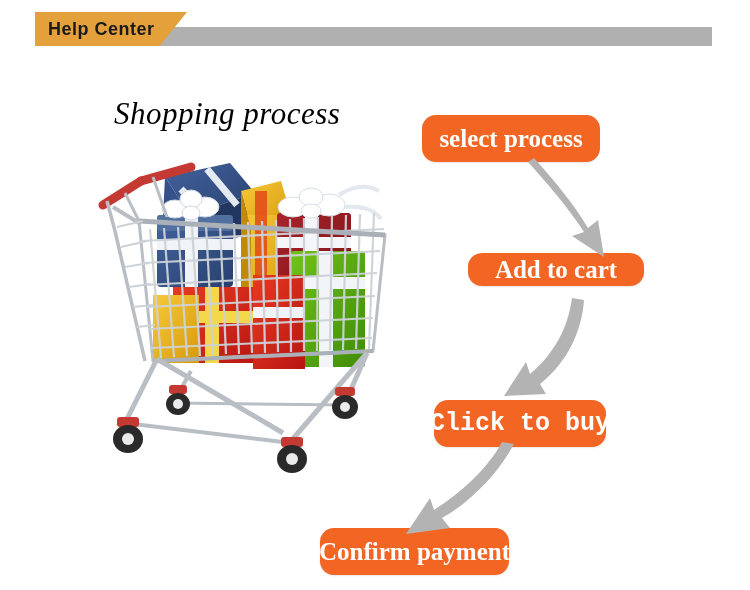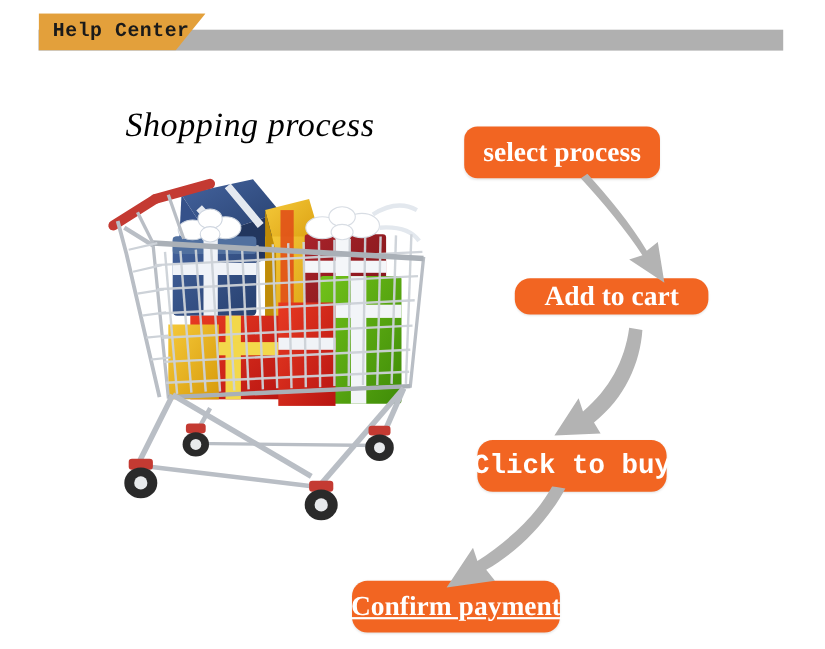--- a/index.html
+++ b/index.html
@@ -40,21 +40,21 @@
     clip-path: polygon(0 0, 100% 0, 82% 100%, 0 100%);
     -webkit-clip-path: polygon(0 0, 100% 0, 82% 100%, 0 100%);
   }
   #header-tab-label {
     position: absolute;
     left: 48px;
     top: 15px;
     width: 150px;
     height: 28px;
     line-height: 28px;
-    font-family: Liberation Mono, monospace;
+    font-family: Liberation Sans, sans-serif;
     font-size: 18px;
     font-weight: bold;
     letter-spacing: 0.5px;
     color: #1a1a1a;
     white-space: nowrap;
   }
 
   
   #page-title {
     position: absolute;
@@ -88,24 +88,24 @@
     font-family: "Liberation Serif", "DejaVu Serif", serif;
     font-weight: bold;
     display: flex;
     align-items: center;
     justify-content: center;
     white-space: nowrap;
     box-sizing: border-box;
     box-shadow: 0 1px 2px rgba(0,0,0,0.10);
     cursor: pointer;
   }
-  #flow-step-1 { left: 422px; top: 115px; width: 178px; height: 47px; font-size: 25px; border-radius: 12px; }
+  #flow-step-1 { left: 422px; top: 115px; width: 178px; height: 47px; font-size: 25px; }
   #flow-step-2 { left: 468px; top: 253px; width: 176px; height: 33px; font-size: 25px; }
   #flow-step-3 { left: 434px; top: 400px; width: 172px; height: 47px; font-size: 25px; font-family: Liberation Mono, monospace; }
-  #flow-step-4 { left: 320px; top: 528px; width: 189px; height: 47px; font-size: 25px; text-decoration: underline; }
+  #flow-step-4 { left: 320px; top: 528px; width: 189px; height: 47px; font-size: 25px; }
 
   
   .flow-arrow {
     position: absolute;
     pointer-events: none;
   }
   #flow-arrow-1 { left: 520px; top: 158px; width: 110px; height: 105px; }
   #flow-arrow-2 { left: 480px; top: 296px; width: 120px; height: 115px; }
   #flow-arrow-3 { left: 396px; top: 442px; width: 130px; height: 100px; }
   .flow-arrow svg { display: block; }

